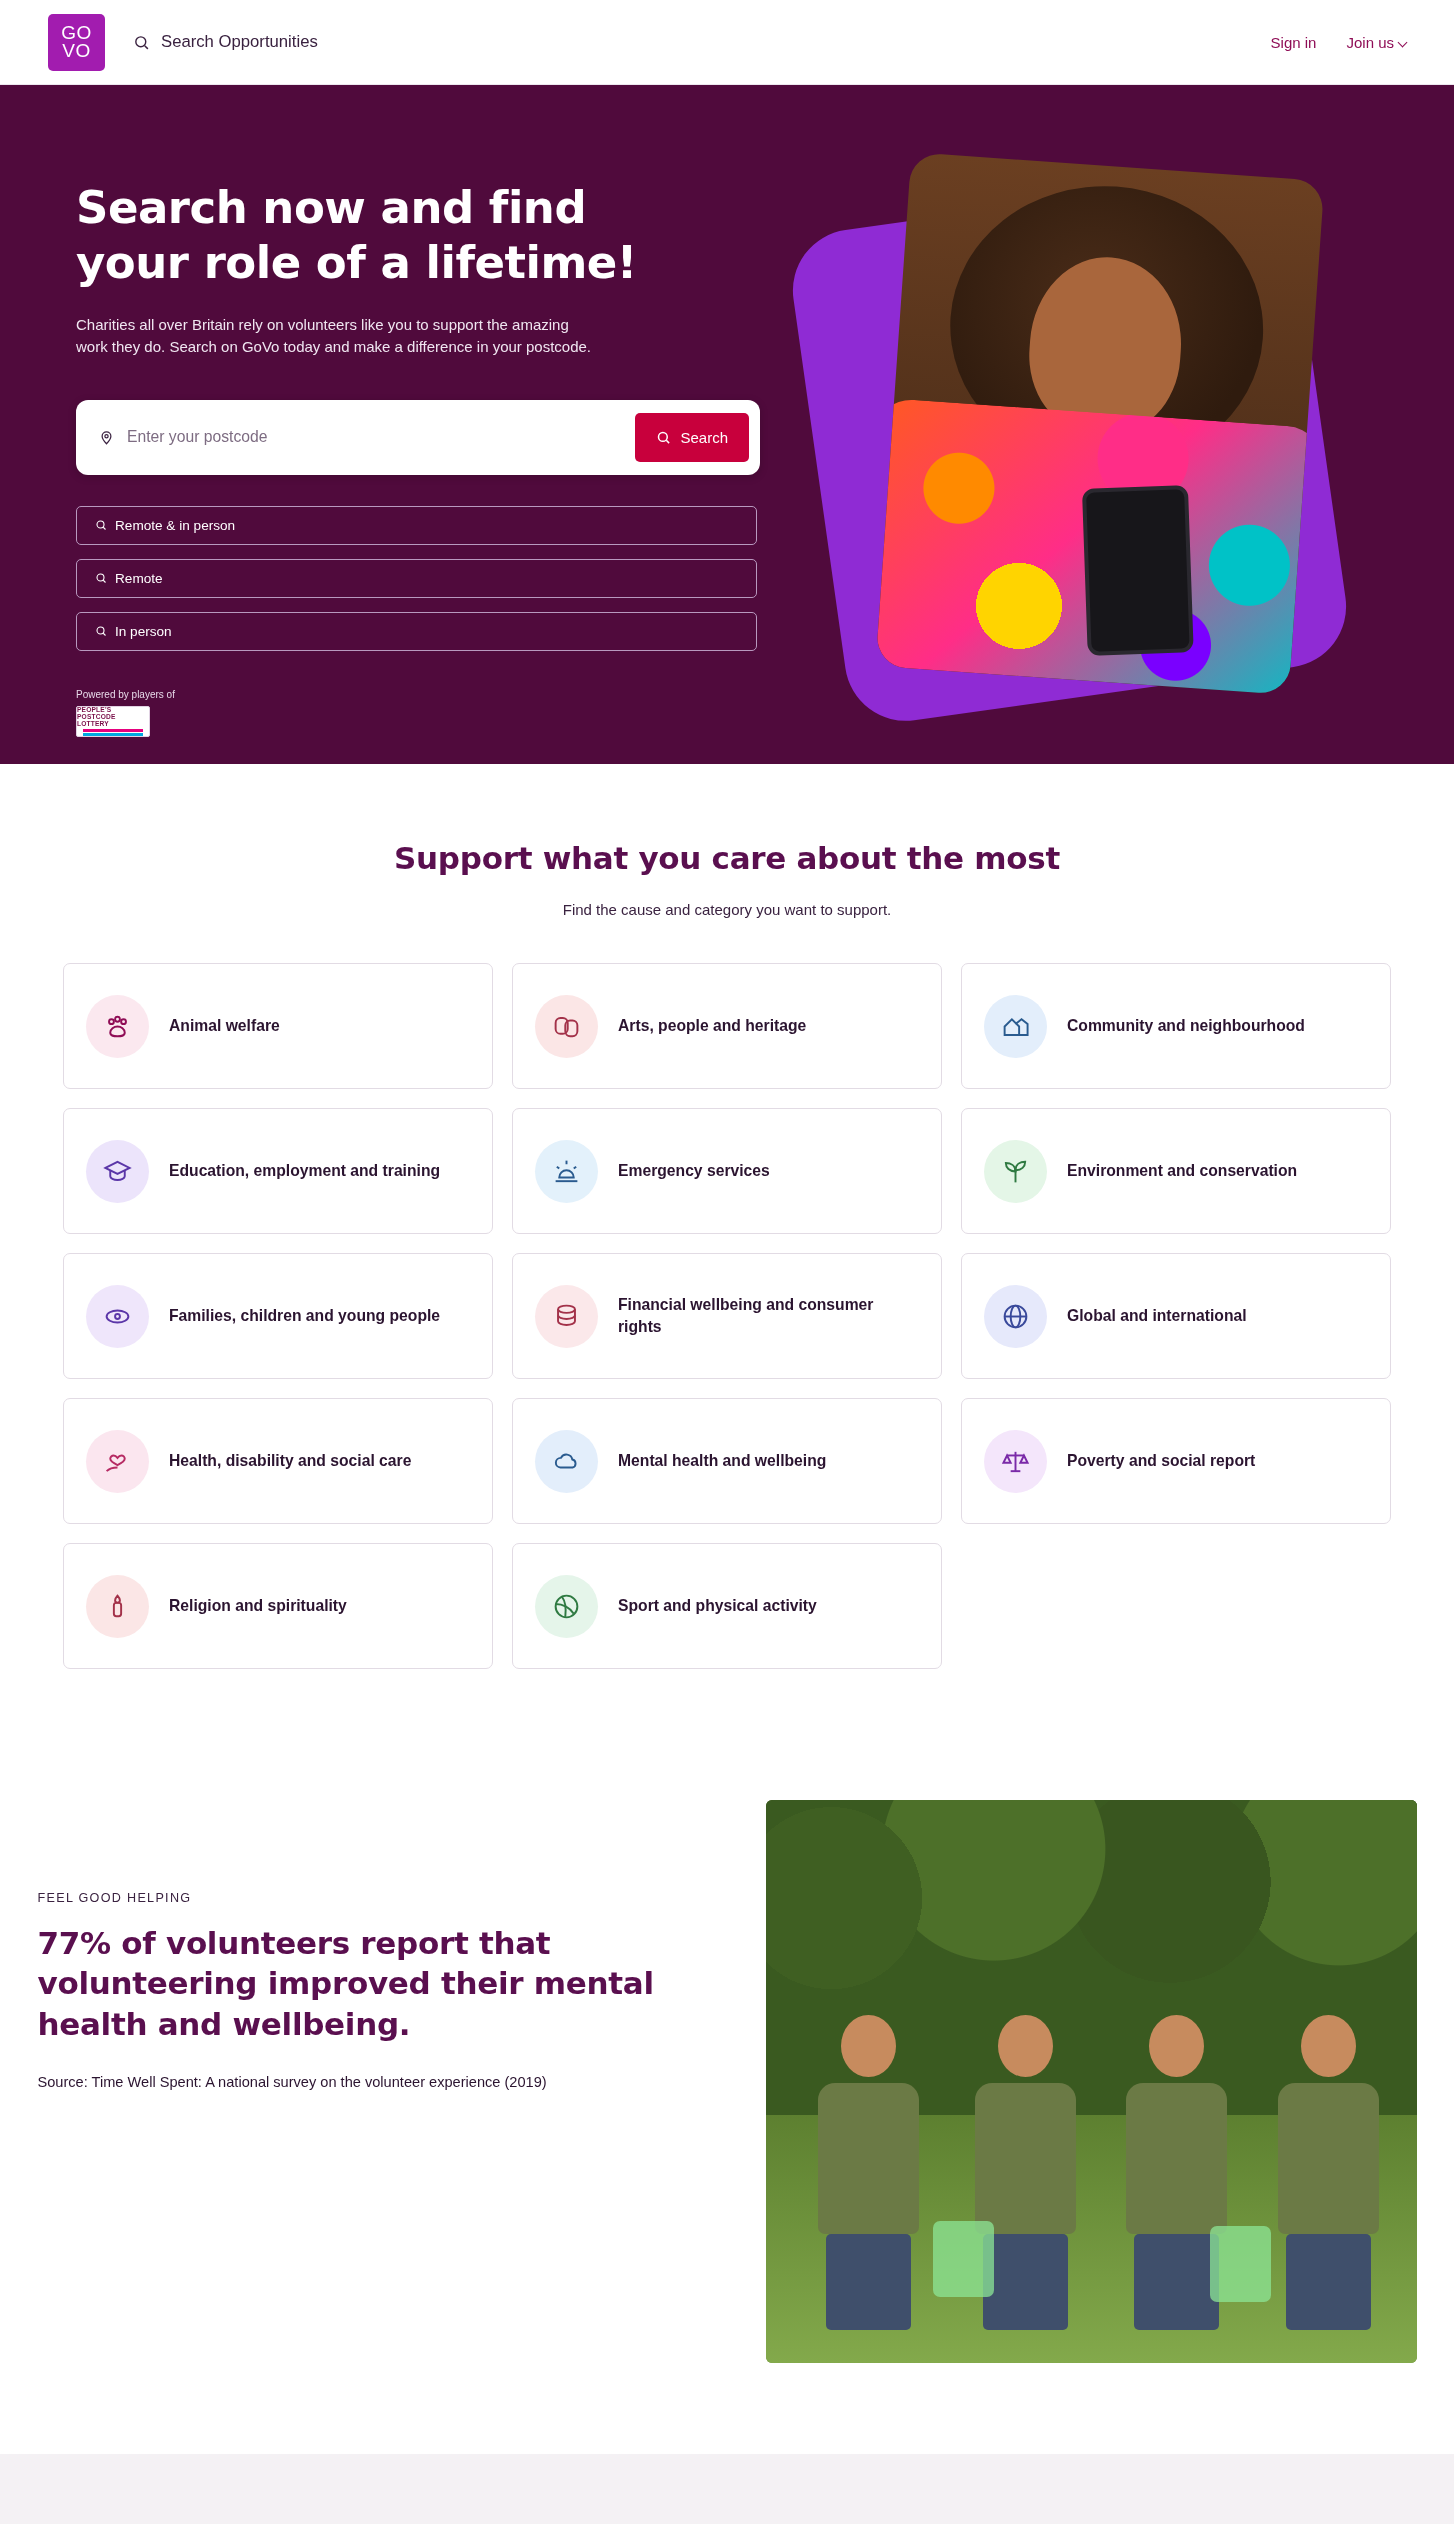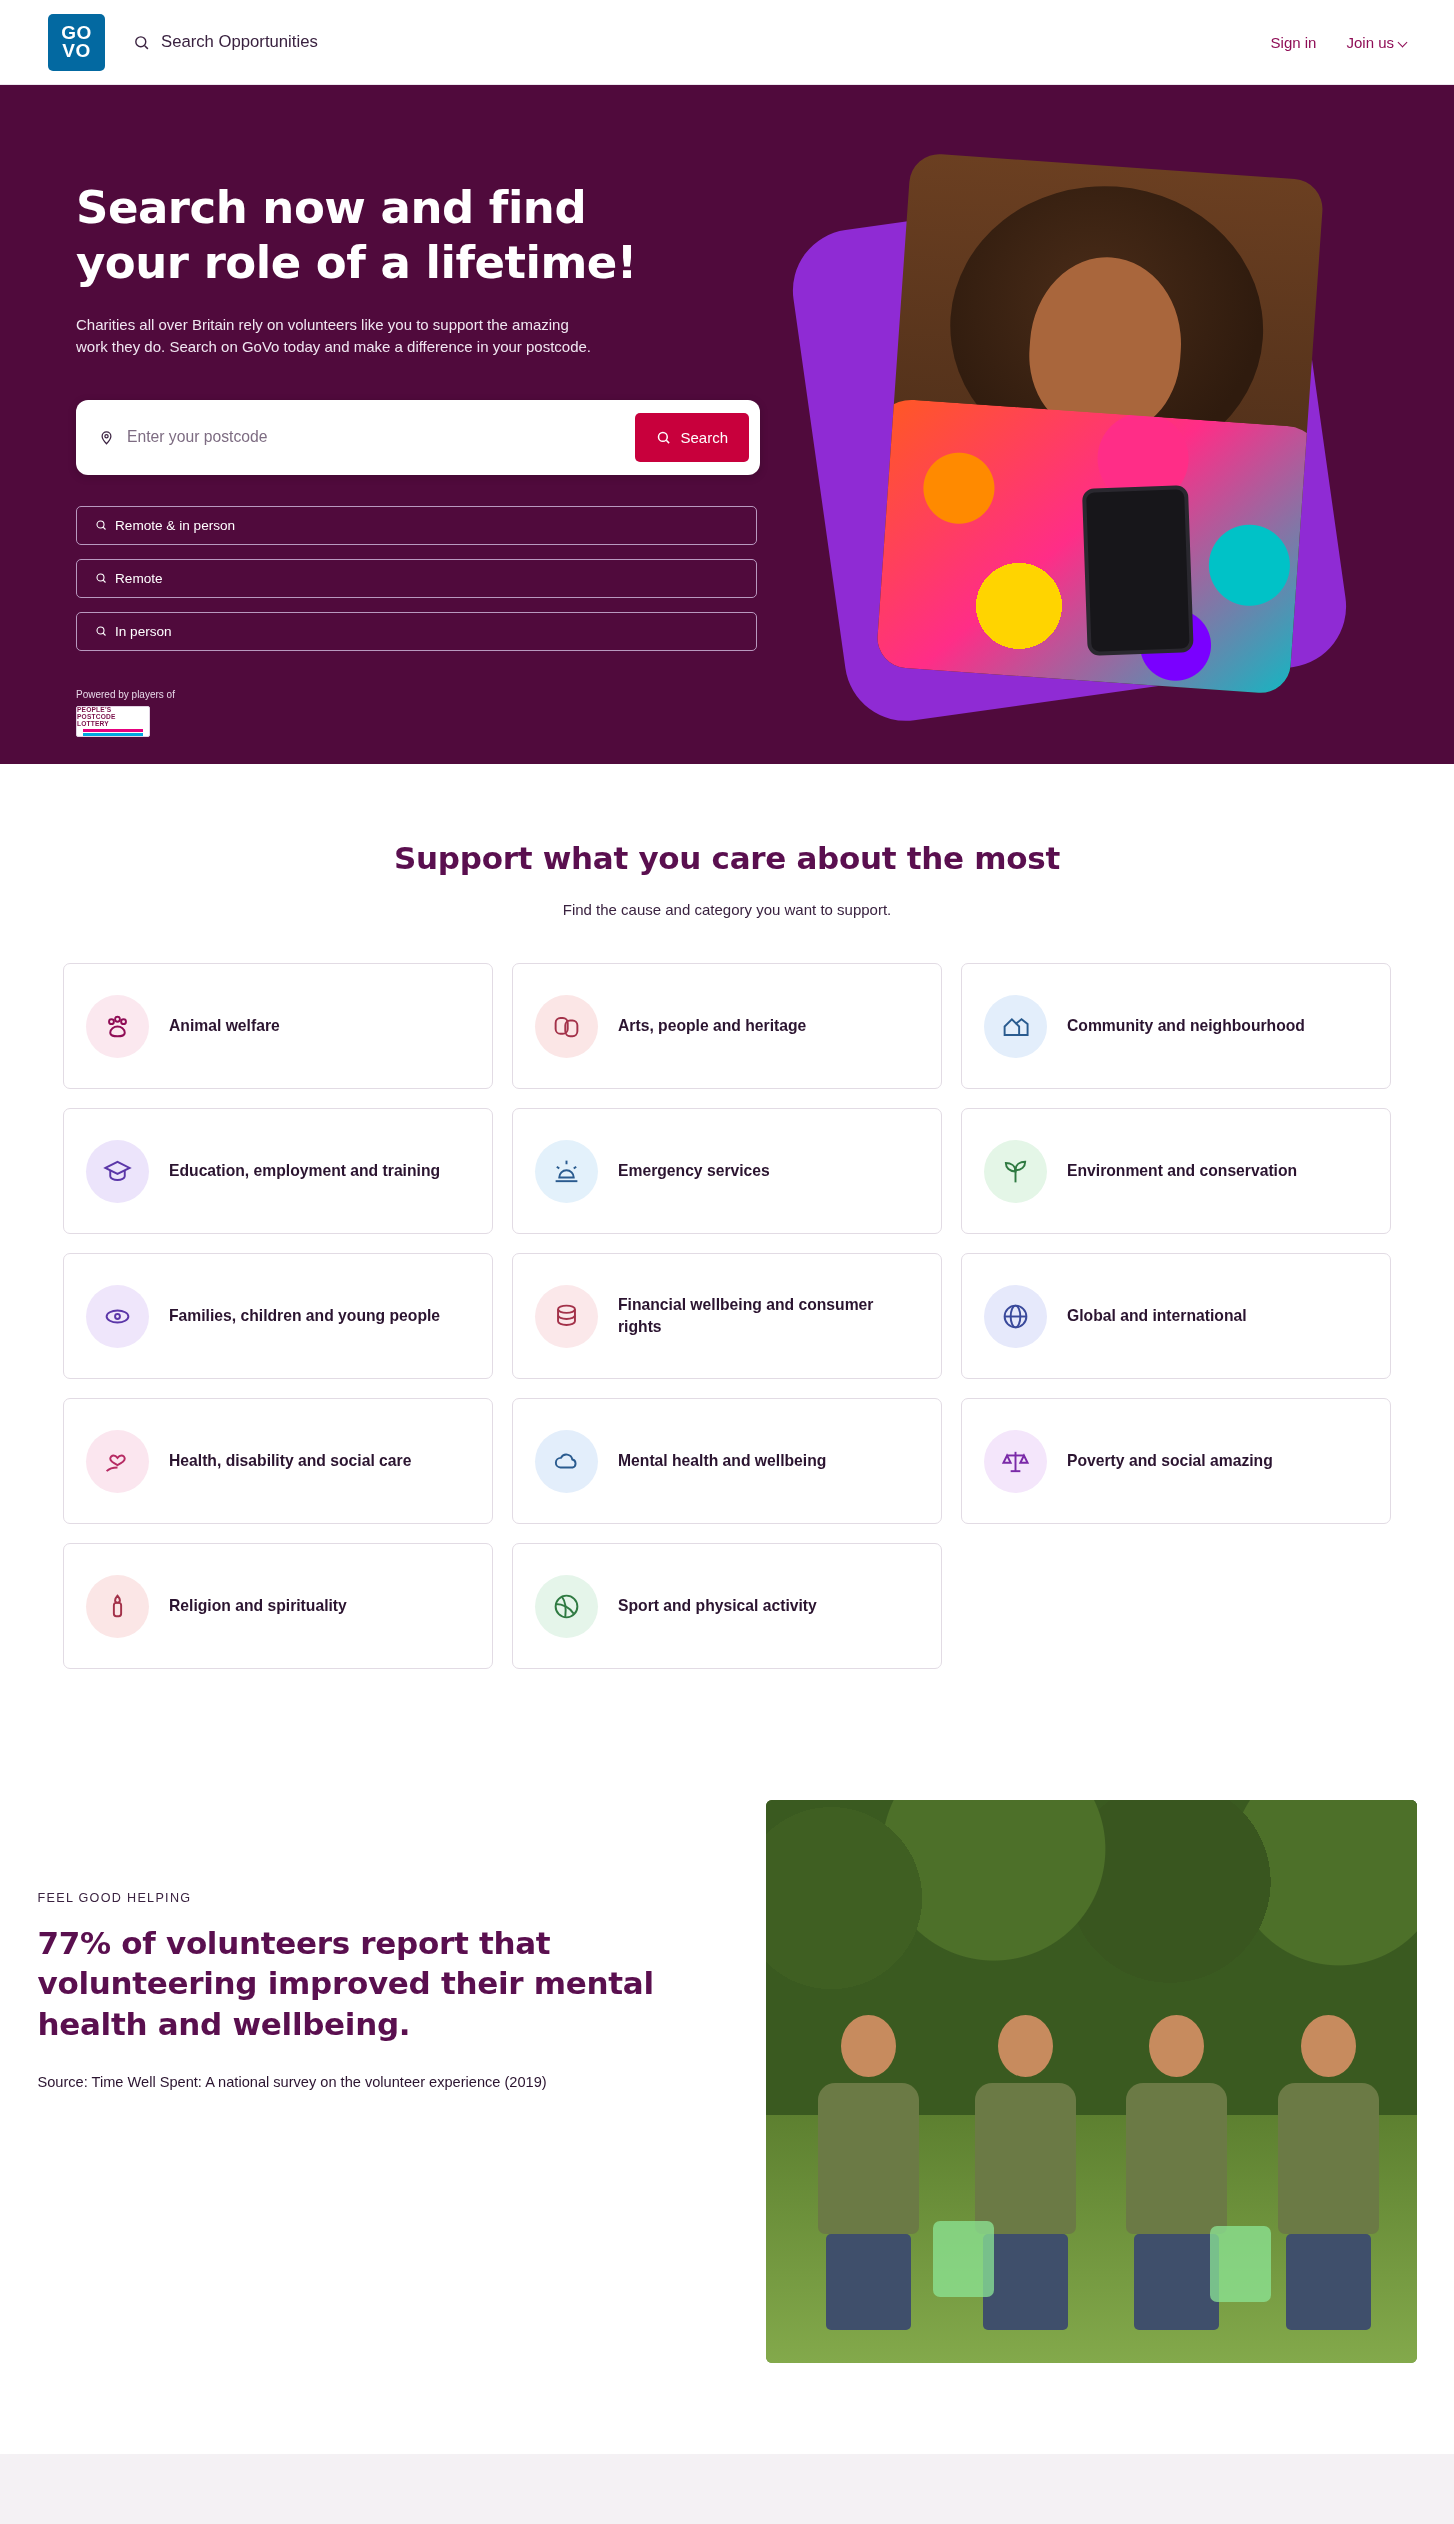--- a/index.html
+++ b/index.html
@@ -16,25 +16,25 @@
     height: 85px;
     background: #ffffff;
     display: flex;
     align-items: center;
     padding: 0 48px;
     border-bottom: 0.5px solid #ece6ee;
     position: relative;
   }
   .logo {
     width: 57px; height: 57px;
-    background: #0369a1;
+    background: #a21caf;
     border-radius: 5px;
     display: flex; flex-direction: column;
     align-items: center; justify-content: center;
-    color: #fff; font-weight: bold;
+    color: #fff; font-weight: normal;
     line-height: 0.95;
     font-size: 19px;
     letter-spacing: 0.5px;
   }
   .search-top {
     display: flex; align-items: center;
     margin-left: 28px; gap: 11px;
     color: #3a2240; font-size: 16.7px;
   }
   .header-right {
@@ -509,21 +509,21 @@
     <div class="cat-card">
       <div class="cat-ico" style="background:#f4e6fb">
         <svg width="29" height="29" viewBox="0 0 24 24" fill="none" stroke="#7a2aa8" stroke-width="1.6">
             <line x1="12" y1="4" x2="12" y2="20"></line>
             <line x1="5" y1="7" x2="19" y2="7"></line>
             <path d="M5 7l-3 6h6z"></path>
             <path d="M19 7l-3 6h6z"></path>
             <line x1="8" y1="20" x2="16" y2="20"></line>
           </svg>
       </div>
-      <div class="cat-label">Poverty and social amazing</div>
+      <div class="cat-label">Poverty and social report</div>
     </div>
 
     <div class="cat-card">
       <div class="cat-ico" style="background:#fbe6e6">
         <svg width="29" height="29" viewBox="0 0 24 24" fill="none" stroke="#a3324a" stroke-width="1.6">
             <rect x="9" y="9" width="6" height="11" rx="2"></rect>
             <path d="M12 3c1.6 1.8 2 2.8 2 3.8A2 2 0 0 1 10 6.8C10 5.8 10.4 4.8 12 3z"></path>
           </svg>
       </div>
       <div class="cat-label">Religion and spirituality</div>

